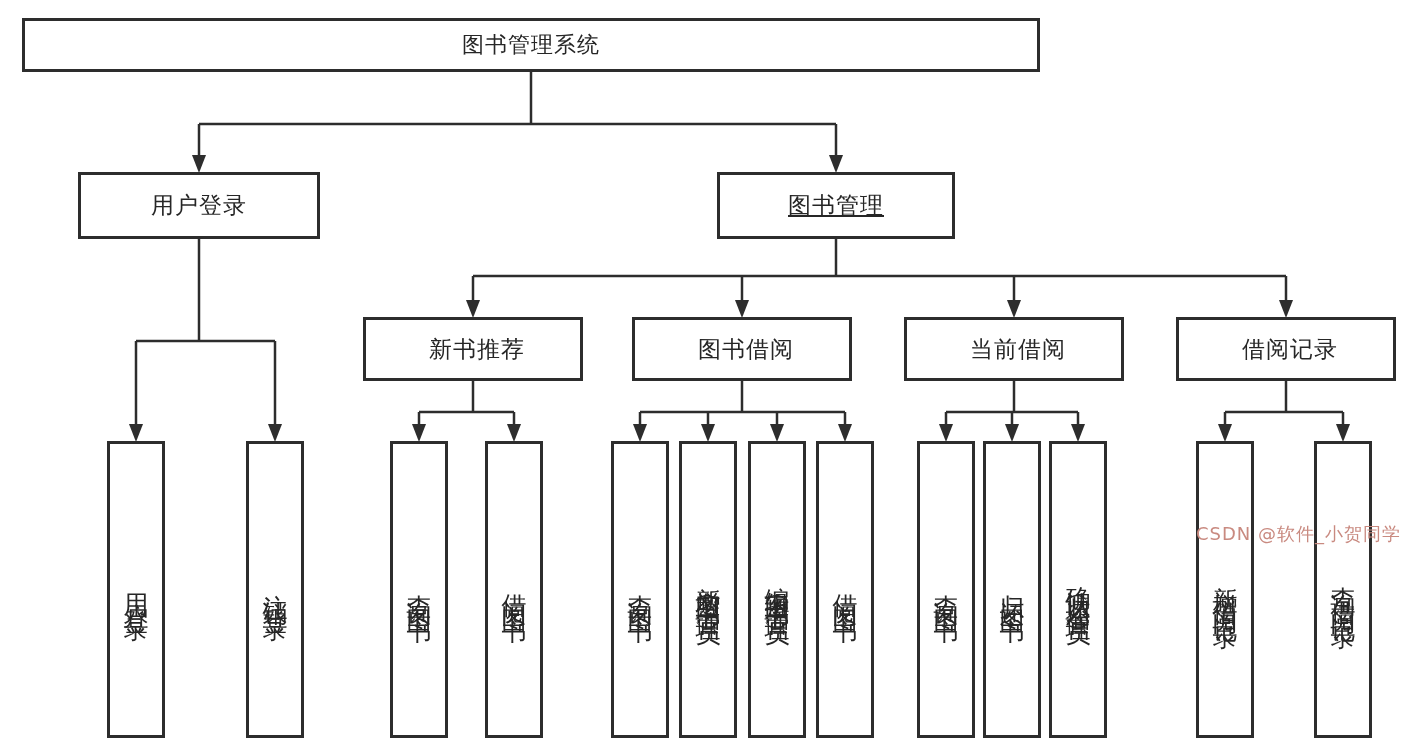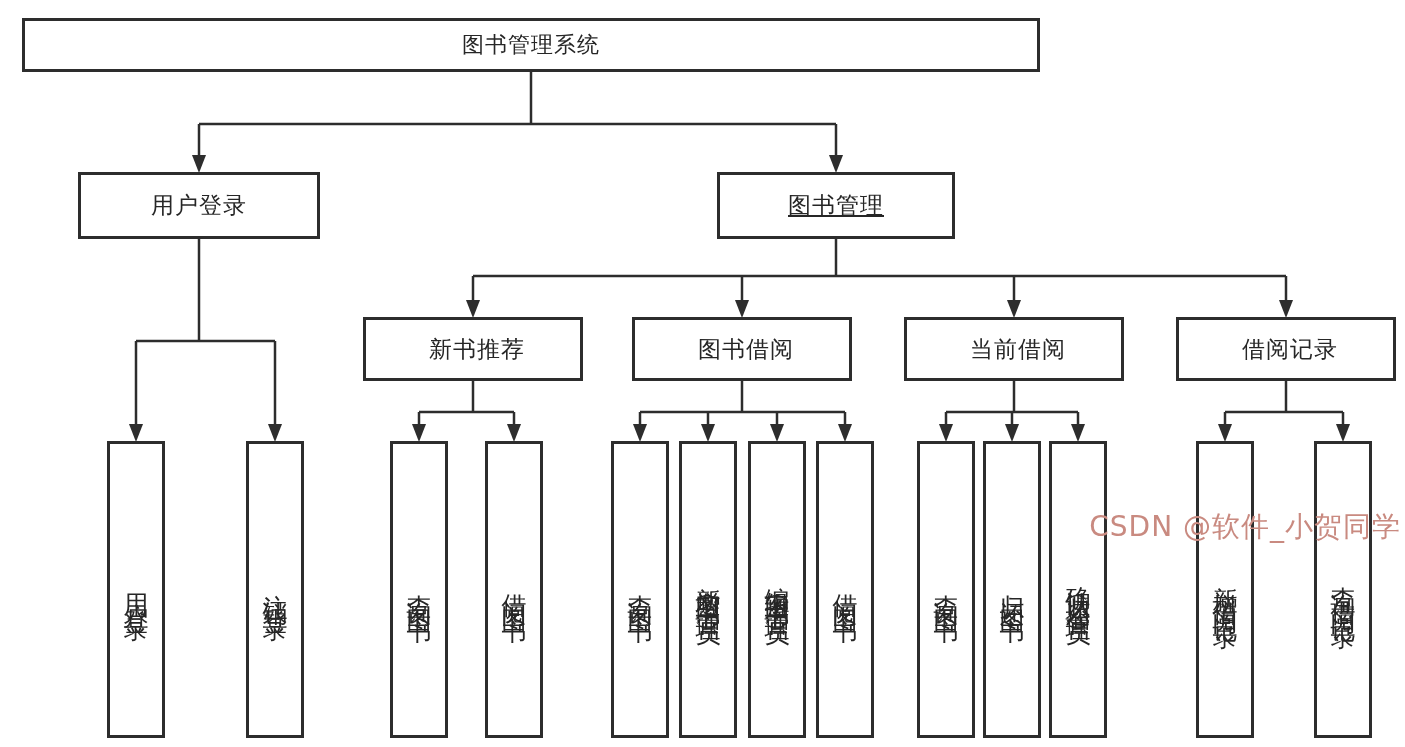--- a/index.html
+++ b/index.html
@@ -19,21 +19,21 @@
   .root-box .hlabel{font-size:22px;}
   .leaf{width:58px;height:297px;top:437px;}
   .vtext{
     writing-mode:vertical-rl;text-orientation:mixed;
     font-size:25px;letter-spacing:8px;line-height:1;white-space:nowrap;
   }
   .vtext.long{letter-spacing:5px;}
   .lvl2{top:168px;height:67px;}
   .lvl3{top:313px;width:220px;height:64px;padding-left:8px;}
   #watermark{
-    position:absolute;right:4px;bottom:3px;font-size:28px;letter-spacing:1px;
+    position:absolute;right:4px;bottom:3px;font-size:18px;letter-spacing:1px;
     color:#c98a80;white-space:nowrap;
   }
 </style>
 </head>
 <body>
 
 <div id="stage">
 
   <svg class="connectors" viewBox="0 0 1405 747">
 

